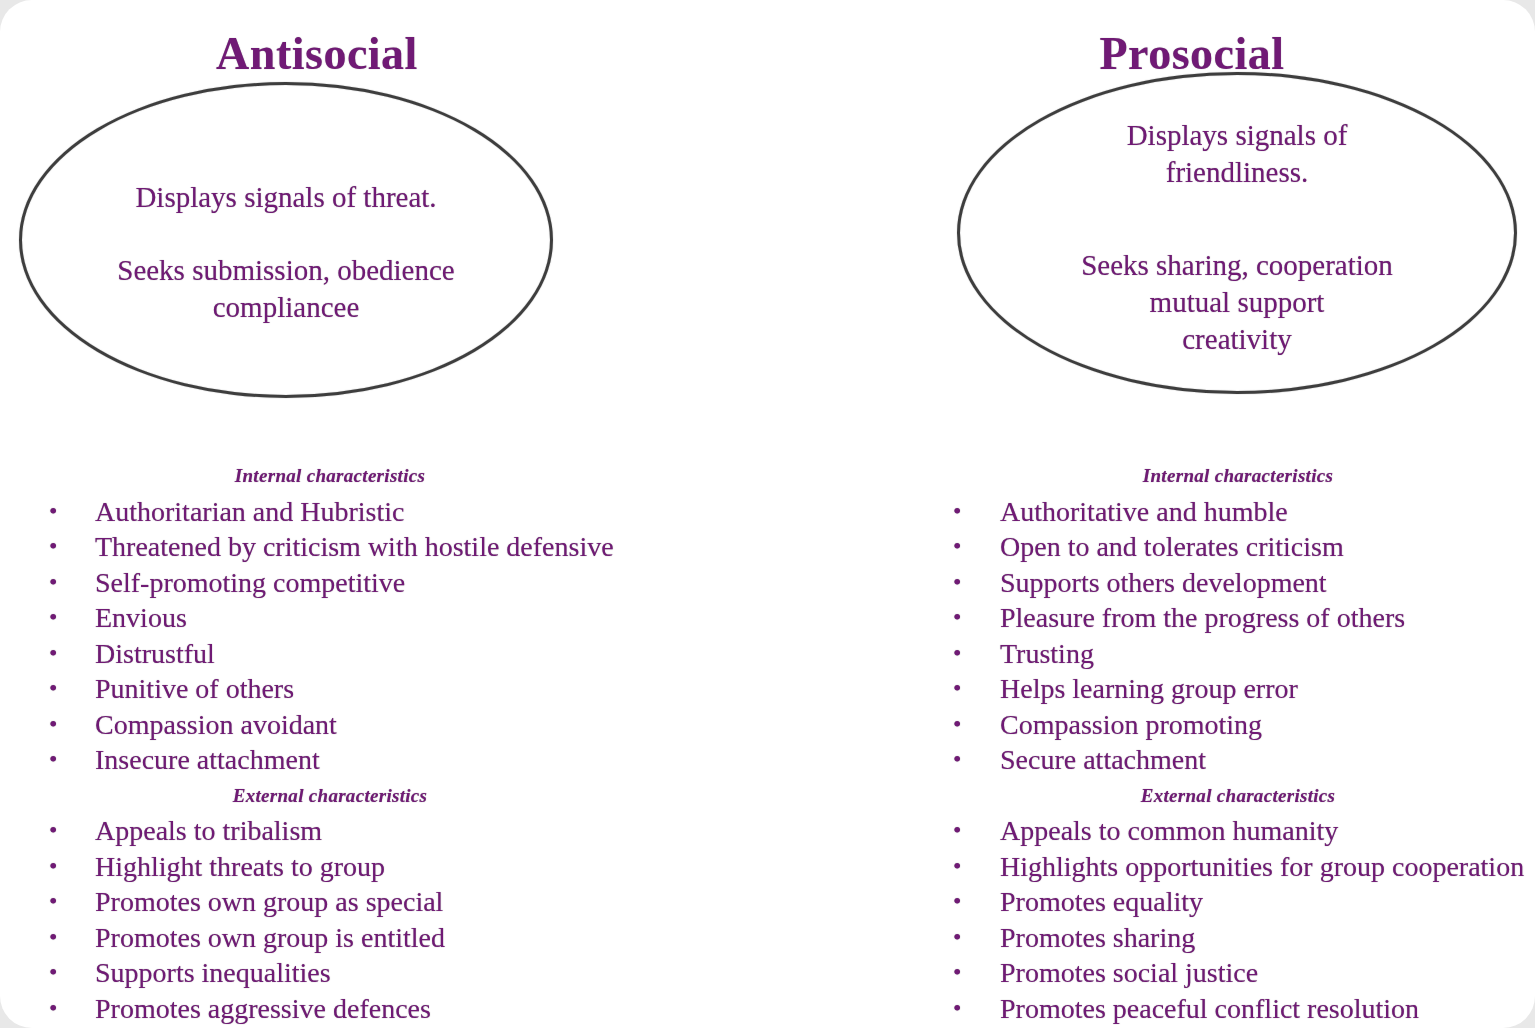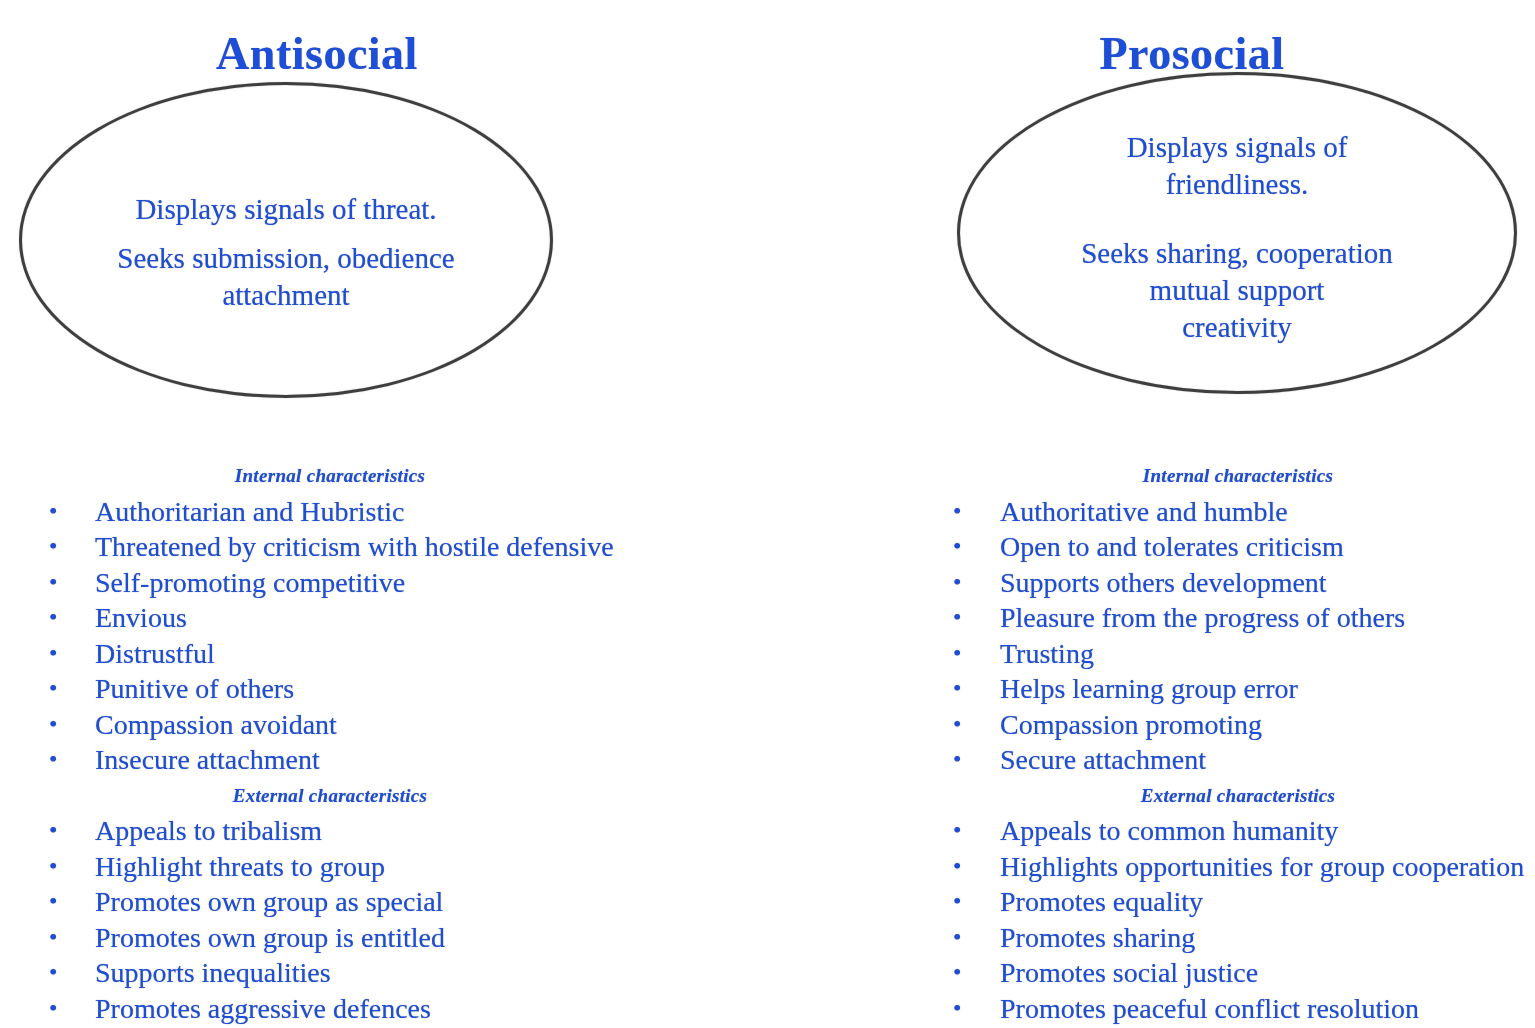--- a/index.html
+++ b/index.html
@@ -1,22 +1,23 @@
 <!DOCTYPE html>
 <html><head>
 <meta charset="utf-8">
 <style>
   html,body{margin:0;padding:0;background:#e8e8e8;}
   .canvas{
     position:relative;
     width:1535px;height:1028px;
     background:#ffffff;
     font-family:"Liberation Serif","DejaVu Serif",serif;
-    color:#1d4ed8;
+    color:#701a75;
     overflow:hidden;
+    border-radius:32px;
   }
   .canvas *{box-sizing:border-box;}
   .col-title{
     position:absolute;top:-2px;width:400px;
     font-size:46px;line-height:50px;text-align:center;
     letter-spacing:0.5px;
     text-shadow:0 0 1px rgba(40,40,40,.45);
   }
   #title-left{left:117px;}
   #title-right{left:992px;}
@@ -24,21 +25,21 @@
     position:absolute;
     border:3px solid #3e3e3e;
     border-radius:50%;
     display:flex;flex-direction:column;align-items:center;justify-content:center;
     text-align:center;
     box-shadow:0 0 1px rgba(60,60,60,.6), inset 0 0 1px rgba(60,60,60,.6);
   }
   #ellipse-left{left:19px;top:82px;width:534px;height:316px;padding-top:24px;row-gap:12px;}
   #ellipse-right{left:957px;top:72px;width:560px;height:322px;padding-top:9px;row-gap:32px;}
   .ellipse p{
-    margin:0;font-size:29px;line-height:37px;
+    margin:12px;font-size:29px;line-height:37px;
     white-space:pre-line;
     text-shadow:0 0 1px rgba(40,40,40,.5);
   }
   .char-list{
     position:absolute;top:458px;
     font-size:28px;line-height:35.5px;
     text-shadow:0 0 1px rgba(40,40,40,.5);
   }
   #list-left{left:49px;width:562px;}
   #list-right{left:953px;width:570px;}
@@ -59,21 +60,21 @@
 </head>
 <body>
 
 <div class="canvas">
 
   <h1 id="title-left" class="col-title">Antisocial</h1>
 
   <div id="ellipse-left" class="ellipse">
     <p>Displays signals of threat.</p>
     <p>Seeks submission, obedience
-attachment</p>
+compliancee</p>
   </div>
 
   <div id="list-left" class="char-list">
     <div class="char-heading">Internal characteristics</div>
     <ul>
       <li><span class="bullet">•</span><span>Authoritarian and Hubristic</span></li>
       <li><span class="bullet">•</span><span>Threatened by criticism with hostile defensive</span></li>
       <li><span class="bullet">•</span><span>Self-promoting competitive</span></li>
       <li><span class="bullet">•</span><span>Envious</span></li>
       <li><span class="bullet">•</span><span>Distrustful</span></li>

